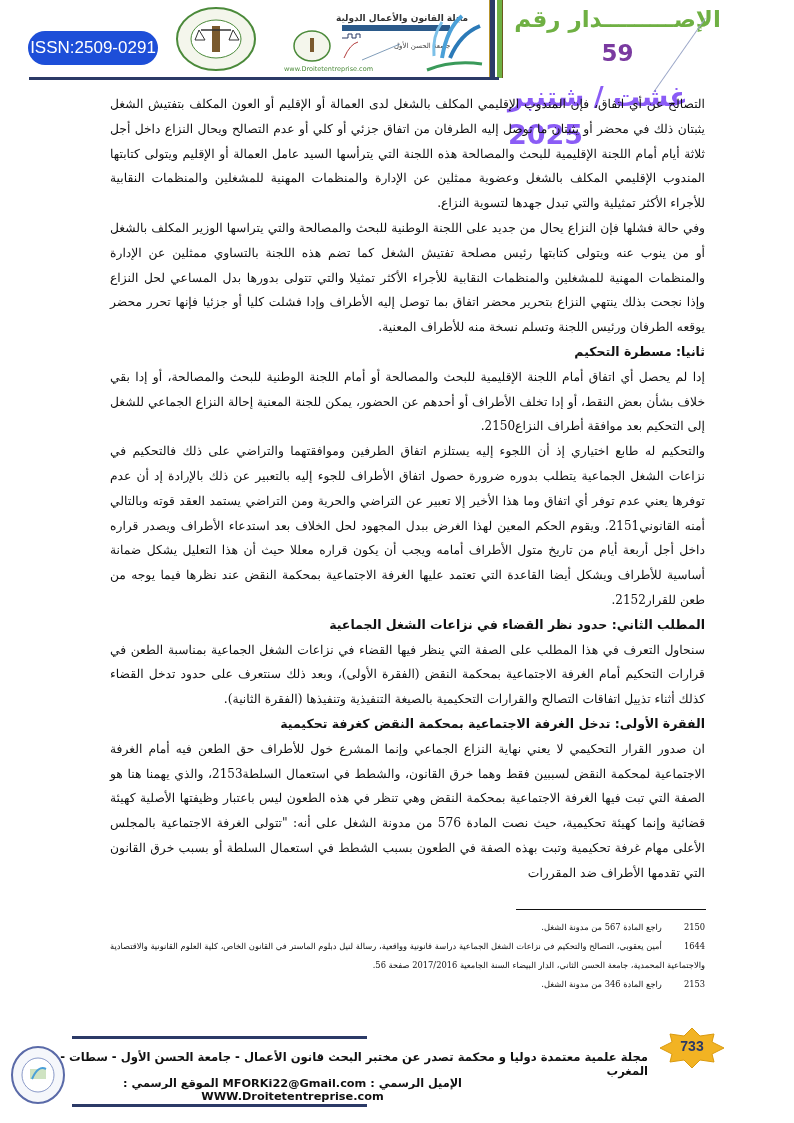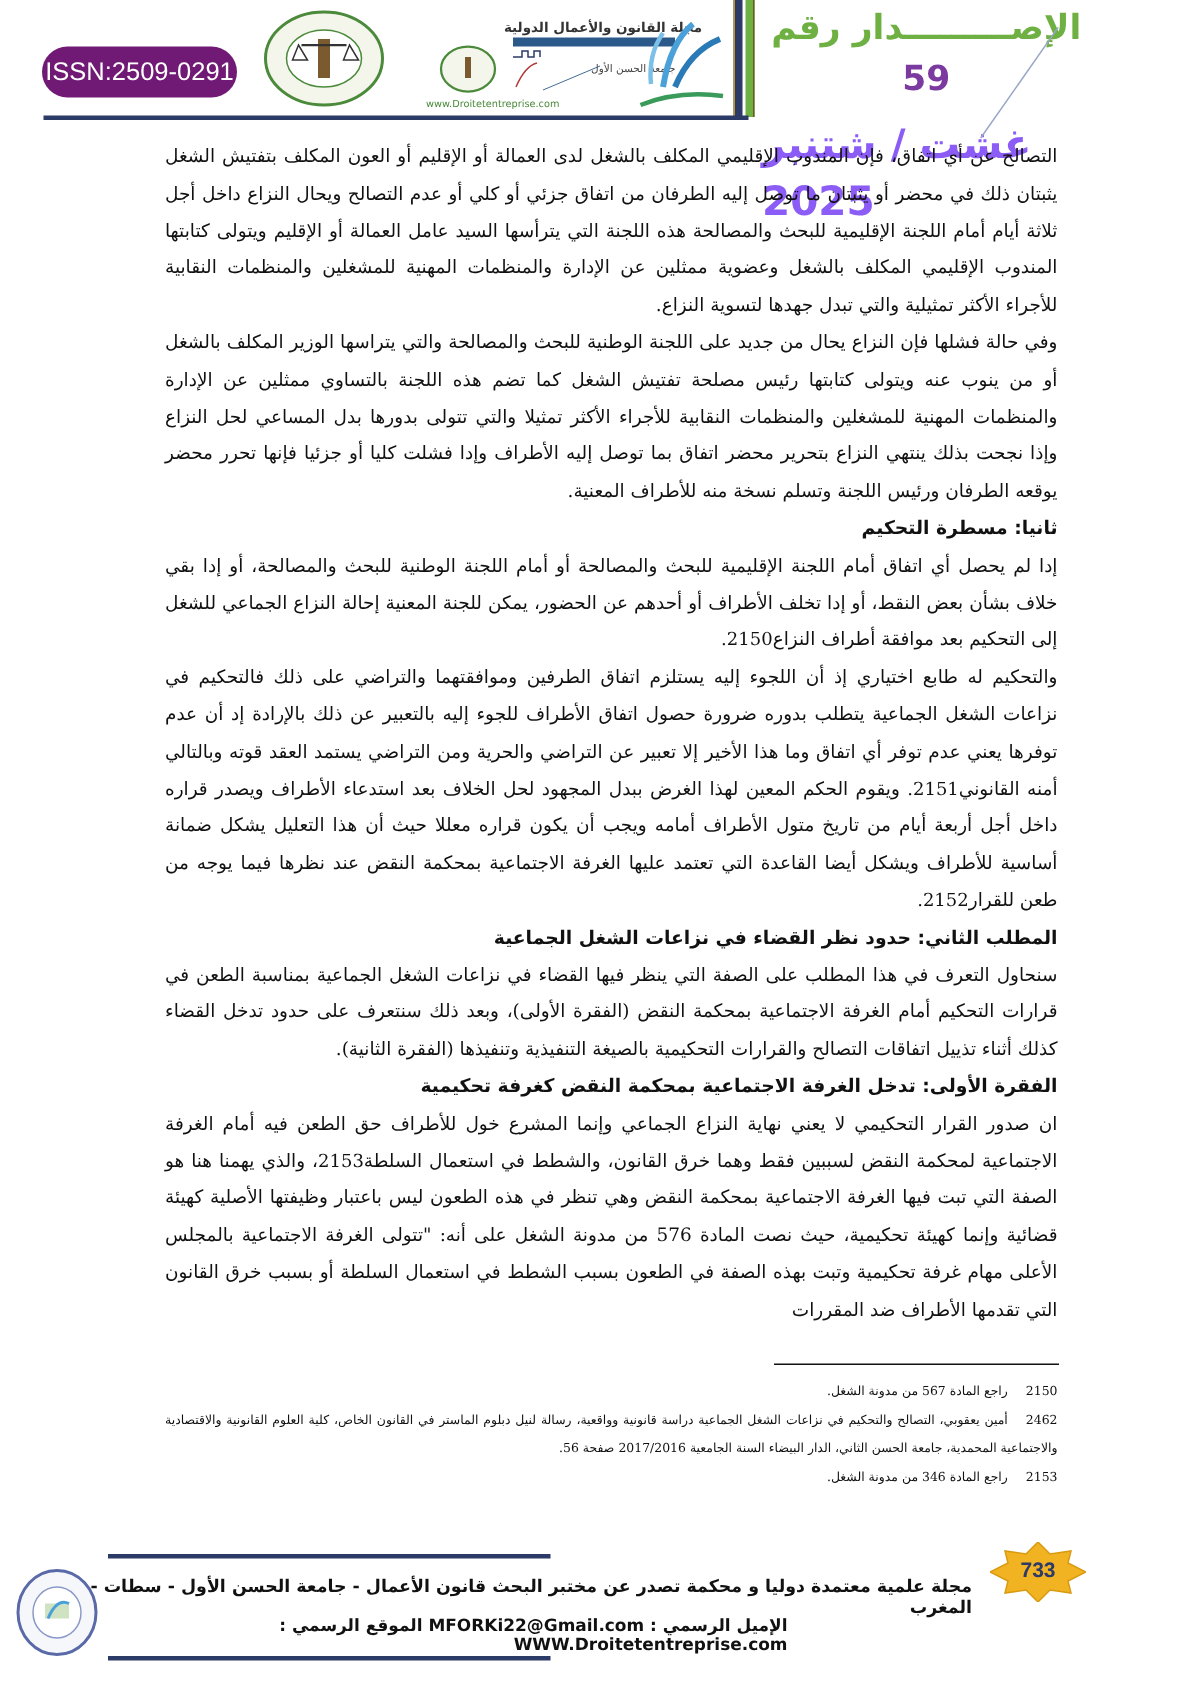--- a/index.html
+++ b/index.html
@@ -1,19 +1,19 @@
 <!DOCTYPE html>
 <html><head>
 <meta charset="utf-8">
 <style>
   html, body { margin: 0; padding: 0; background: #ffffff; }
   body { width: 794px; height: 1123px; position: relative; overflow: hidden; font-family: "DejaVu Sans", sans-serif; color: #111; }
 
   
-  .issn { position: absolute; left: 28px; top: 31px; width: 130px; height: 34px; background: #701a75; border-radius: 17px; color: #fff; font-family: "Liberation Sans", sans-serif; font-size: 17px; line-height: 34px; text-align: center; }
+  .issn { position: absolute; left: 28px; top: 31px; width: 130px; height: 34px; background: #1d4ed8; border-radius: 17px; color: #fff; font-family: "Liberation Sans", sans-serif; font-size: 17px; line-height: 34px; text-align: center; }
   .logo-lab { position: absolute; left: 175px; top: 6px; width: 82px; height: 66px; }
   .logo-journal { position: absolute; left: 282px; top: 8px; width: 205px; height: 66px; }
   .vbar { position: absolute; top: 0; width: 5px; height: 78px; }
   .vbar.v1 { left: 489px; background: #2b3a67; border-left: 1px solid #b8952e; }
   .vbar.v2 { left: 497px; background: #6fb043; border-right: 1px solid #6b5a1e; }
   .issue-line { position: absolute; left: 510px; top: 2px; width: 215px; text-align: center; direction: rtl; font-family: "DejaVu Sans", sans-serif; font-weight: bold; font-size: 23px; line-height: 34px; }
   .issue-word { color: #6fb043; }
   .issue-num { color: #7a3aa0; }
   .date-line { position: absolute; left: 508px; top: 40px; width: 225px; direction: rtl; text-align: left; font-family: "DejaVu Sans", sans-serif; font-weight: bold; font-size: 27px; line-height: 38px; color: #8b5cf6; margin-top: 38px; }
   .diag { position: absolute; left: 705px; top: 18px; width: 1px; height: 90px; background: #9aa6c7; transform: rotate(35deg); transform-origin: top left; }
@@ -22,31 +22,31 @@
   
   .content { position: absolute; left: 110px; top: 92px; width: 595px; direction: rtl; text-align: justify; font-family: "DejaVu Serif", serif; font-size: 12.3px; line-height: 24.8px; }
   .content p { margin: 0; text-align-last: right; }
   .content h3 { margin: 0; font-size: 12.5px; font-weight: bold; line-height: 24.8px; font-family: "DejaVu Sans", sans-serif; }
   .fnref { font-size: 12px; margin-top: 11px; }
 
   
   .fn-rule { position: absolute; left: 516px; top: 909px; width: 190px; height: 1px; background: #111; }
   .footnotes { position: absolute; left: 110px; top: 918px; width: 595px; direction: rtl; font-family: "DejaVu Serif", serif; font-size: 8.3px; line-height: 19px; text-align: justify; }
   .footnotes .fn { margin: 0; }
-  .footnotes .fn-num { margin-left: 12px; }
+  .footnotes .fn-num { margin-left: 22px; }
 
   
   .page-badge { position: absolute; left: 660px; top: 1028px; width: 64px; height: 40px; }
   .page-badge svg { position: absolute; left: 0; top: 0; }
   .page-num { position: absolute; left: 0; top: 10px; width: 64px; text-align: center; font-family: "Liberation Sans", sans-serif; font-weight: bold; font-size: 14px; color: #2b3a67; }
   .foot-rule { position: absolute; left: 72px; width: 295px; height: 3px; background: #2b3a67; }
   .foot-rule.top { top: 1036px; }
   .foot-rule.bottom { top: 1104px; }
   .foot-line1 { position: absolute; left: 60px; top: 1050px; width: 588px; direction: rtl; font-family: "DejaVu Sans", sans-serif; font-weight: bold; font-size: 11.6px; color: #111; }
-  .foot-line2 { position: absolute; left: 60px; top: 1077px; width: 465px; direction: rtl; text-align: right; font-family: "DejaVu Sans", sans-serif; font-weight: bold; font-size: 11.3px; color: #111; }
+  .foot-line2 { position: absolute; left: 60px; top: 1077px; width: 465px; direction: rtl; text-align: center; font-family: "DejaVu Sans", sans-serif; font-weight: bold; font-size: 11.3px; color: #111; }
   .foot-line2 .ltr { direction: ltr; unicode-bidi: embed; }
   .seal { position: absolute; left: 10px; top: 1045px; width: 56px; height: 60px; }
 </style>
 </head>
 <body>
 
 <div class="issn">ISSN:2509-0291</div>
 
 <div class="logo-lab">
   <svg width="82" height="66" viewBox="0 0 82 66">
@@ -96,21 +96,21 @@
   <p><span>والتحكيم له طابع اختياري إذ أن اللجوء إليه يستلزم اتفاق الطرفين وموافقتهما والتراضي على ذلك فالتحكيم في نزاعات الشغل الجماعية يتطلب بدوره ضرورة حصول اتفاق الأطراف للجوء إليه بالتعبير عن ذلك بالإرادة إد أن عدم توفرها يعني عدم توفر أي اتفاق وما هذا الأخير إلا تعبير عن التراضي والحرية ومن التراضي يستمد العقد قوته وبالتالي أمنه القانوني</span><span class="fnref">2151.</span><span> ويقوم الحكم المعين لهذا الغرض ببدل المجهود لحل الخلاف بعد استدعاء الأطراف ويصدر قراره داخل أجل أربعة أيام من تاريخ متول الأطراف أمامه ويجب أن يكون قراره معللا حيث أن هذا التعليل يشكل ضمانة أساسية للأطراف ويشكل أيضا القاعدة التي تعتمد عليها الغرفة الاجتماعية بمحكمة النقض عند نظرها فيما يوجه من طعن للقرار</span><span class="fnref">2152.</span></p>
   <h3>المطلب الثاني: حدود نظر القضاء في نزاعات الشغل الجماعية</h3>
   <p>سنحاول التعرف في هذا المطلب على الصفة التي ينظر فيها القضاء في نزاعات الشغل الجماعية بمناسبة الطعن في قرارات التحكيم أمام الغرفة الاجتماعية بمحكمة النقض (الفقرة الأولى)، وبعد ذلك سنتعرف على حدود تدخل القضاء كذلك أثناء تذييل اتفاقات التصالح والقرارات التحكيمية بالصيغة التنفيذية وتنفيذها (الفقرة الثانية).</p>
   <h3>الفقرة الأولى: تدخل الغرفة الاجتماعية بمحكمة النقض كغرفة تحكيمية</h3>
   <p><span>ان صدور القرار التحكيمي لا يعني نهاية النزاع الجماعي وإنما المشرع خول للأطراف حق الطعن فيه أمام الغرفة الاجتماعية لمحكمة النقض لسببين فقط وهما خرق القانون، والشطط في استعمال السلطة</span><span class="fnref">2153</span><span>، والذي يهمنا هنا هو الصفة التي تبت فيها الغرفة الاجتماعية بمحكمة النقض وهي تنظر في هذه الطعون ليس باعتبار وظيفتها الأصلية كهيئة قضائية وإنما كهيئة تحكيمية، حيث نصت المادة 576 من مدونة الشغل على أنه: "تتولى الغرفة الاجتماعية بالمجلس الأعلى مهام غرفة تحكيمية وتبت بهذه الصفة في الطعون بسبب الشطط في استعمال السلطة أو بسبب خرق القانون التي تقدمها الأطراف ضد المقررات</span></p>
 </div>
 
 <div class="fn-rule"></div>
 <div class="footnotes">
   <p class="fn"><span class="fn-num">2150</span><span>راجع المادة 567 من مدونة الشغل.</span></p>
-  <p class="fn"><span class="fn-num">2462</span><span>أمين يعقوبي، التصالح والتحكيم في نزاعات الشغل الجماعية دراسة قانونية وواقعية، رسالة لنيل دبلوم الماستر في القانون الخاص، كلية العلوم القانونية والاقتصادية والاجتماعية المحمدية، جامعة الحسن الثاني، الدار البيضاء السنة الجامعية 2017/2016 صفحة 56.</span></p>
+  <p class="fn"><span class="fn-num">1644</span><span>أمين يعقوبي، التصالح والتحكيم في نزاعات الشغل الجماعية دراسة قانونية وواقعية، رسالة لنيل دبلوم الماستر في القانون الخاص، كلية العلوم القانونية والاقتصادية والاجتماعية المحمدية، جامعة الحسن الثاني، الدار البيضاء السنة الجامعية 2017/2016 صفحة 56.</span></p>
   <p class="fn"><span class="fn-num">2153</span><span>راجع المادة 346 من مدونة الشغل.</span></p>
 </div>
 
 <div class="seal">
   <svg width="56" height="60" viewBox="0 0 56 60">
     <ellipse cx="28" cy="30" rx="26" ry="28" fill="#f5f7fb" stroke="#5a6aa8" stroke-width="2"></ellipse>
     <ellipse cx="28" cy="30" rx="16" ry="17" fill="#fff" stroke="#8a9ac8" stroke-width="1"></ellipse>
     <rect x="20" y="24" width="16" height="10" fill="#cfe3c2"></rect>
     <path d="M22 34 Q28 20 36 24" fill="none" stroke="#4aa0d8" stroke-width="2"></path>
   </svg>

